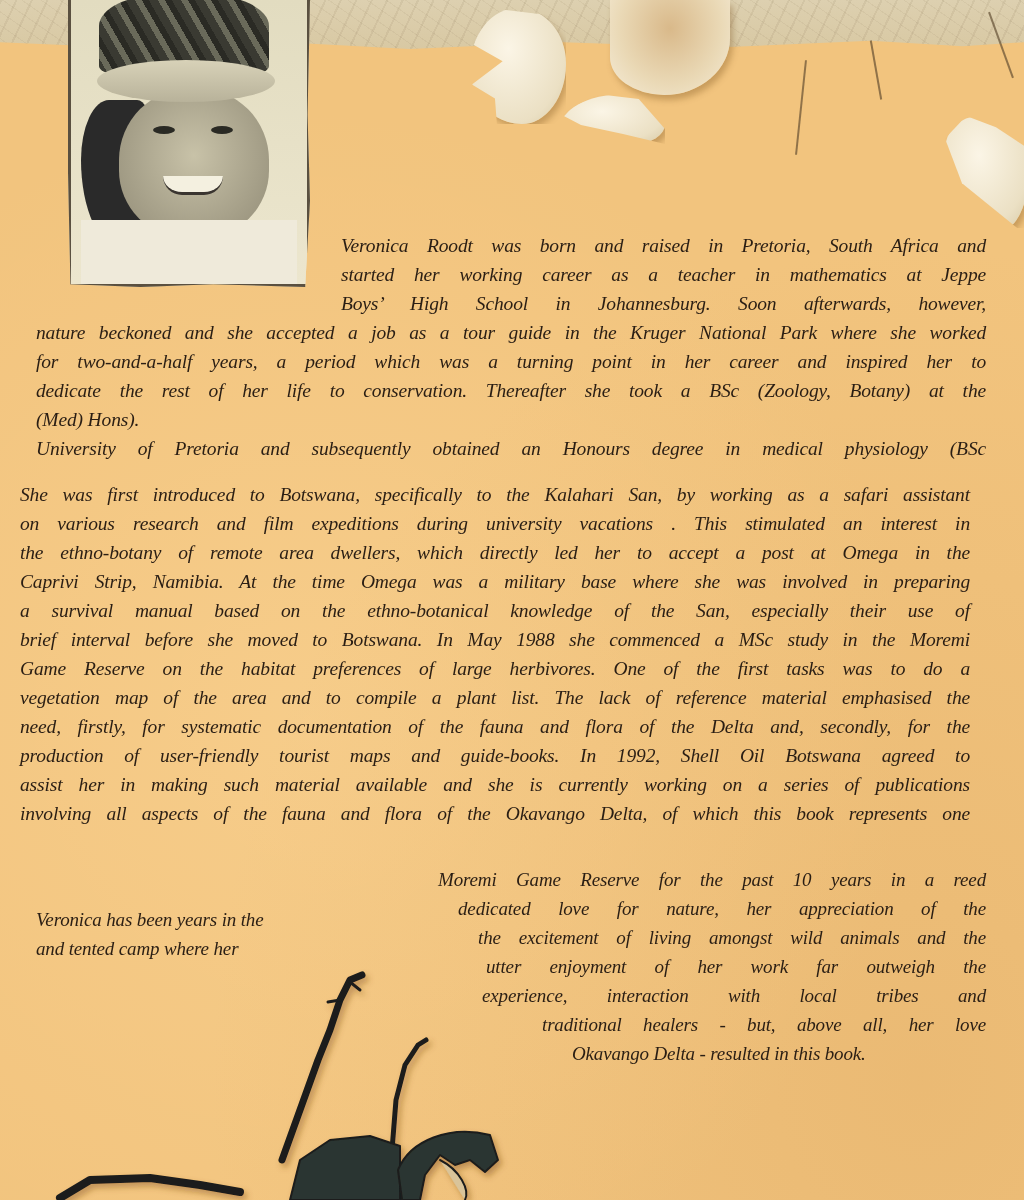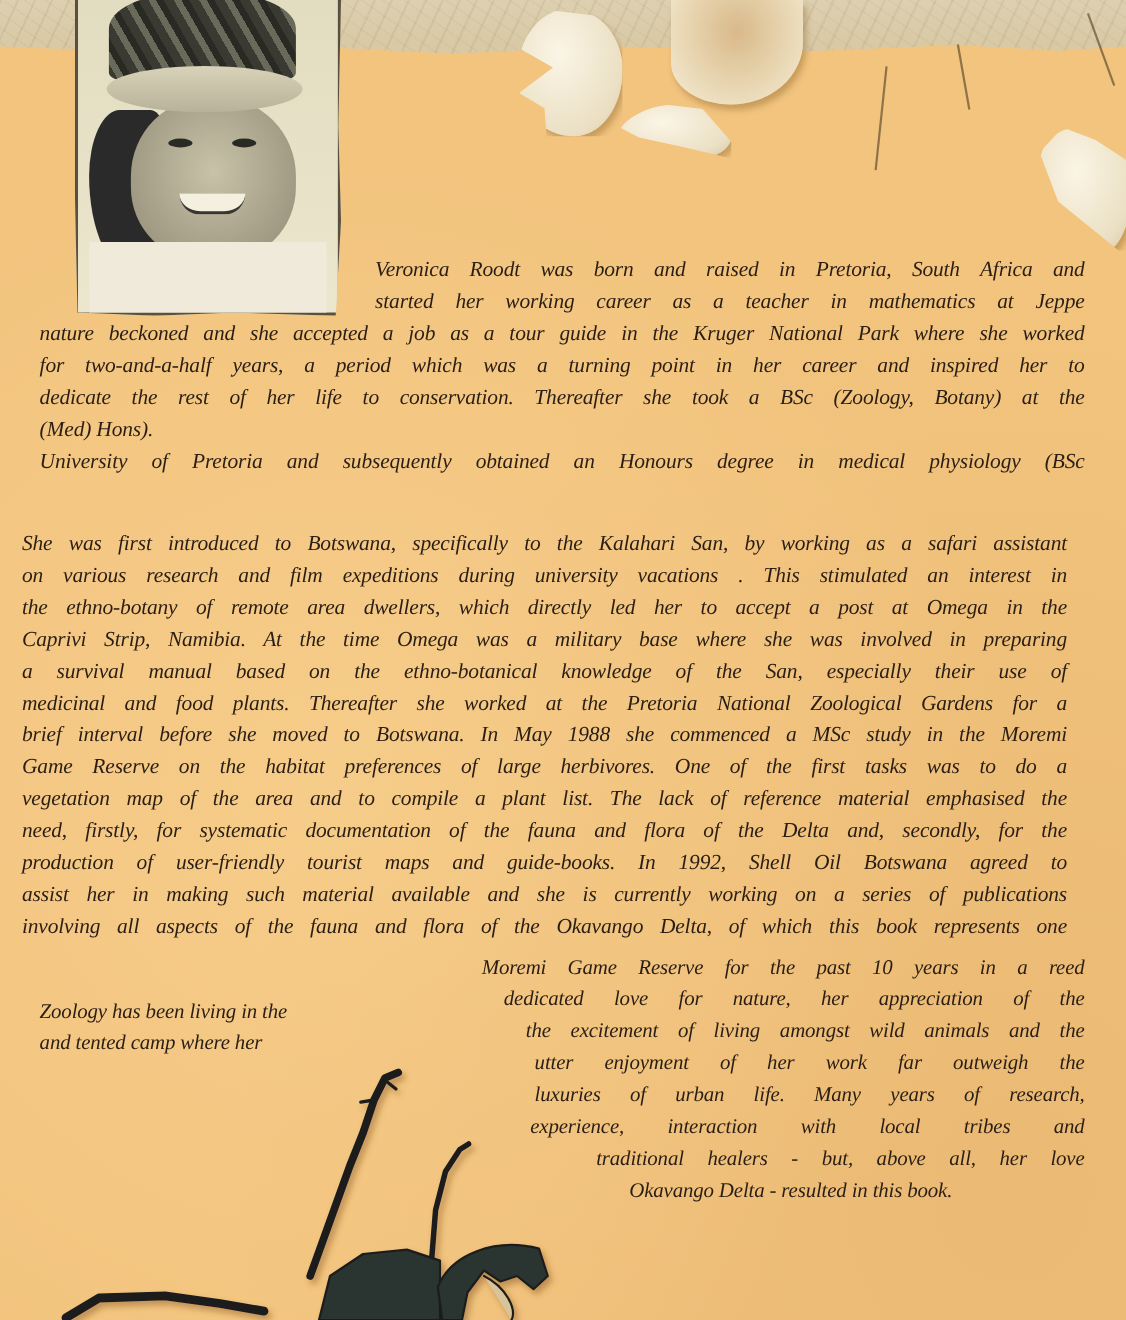--- a/index.html
+++ b/index.html
@@ -99,54 +99,53 @@
     <div class="eye" style="left:140px;"></div>
     <div class="smile"></div>
     <div class="collar"></div>
     <div class="cap"></div>
     <div class="visor"></div>
   </div>
 
   <p class="para p1">
     <span class="ln indent">Veronica Roodt was born and raised in Pretoria, South Africa and</span>
     <span class="ln indent">started her working career as a teacher in mathematics at Jeppe</span>
+    <span class="ln indent">Boys’ High School in Johannesburg.  Soon afterwards, however,</span>
     <span class="ln">nature beckoned and she accepted a job as a tour guide in the Kruger National Park where she worked</span>
     <span class="ln">for two-and-a-half years, a period which was a turning point in her career and inspired her to</span>
     <span class="ln">dedicate the rest of her life to conservation.  Thereafter she took a BSc (Zoology, Botany) at the</span>
     <span class="ln last">(Med) Hons).</span>
     <span class="ln">University of Pretoria and subsequently obtained an Honours degree in medical physiology (BSc</span>
   </p>
 
   <p class="para p2">
     <span class="ln">She was first introduced to Botswana, specifically to the Kalahari San, by working as a safari assistant</span>
     <span class="ln">on various research and film expeditions during university vacations .  This stimulated an interest in</span>
     <span class="ln">the ethno-botany of remote area dwellers, which directly led her to accept a post at Omega in the</span>
     <span class="ln">Caprivi Strip, Namibia.  At the time Omega was a military base where she was involved in preparing</span>
     <span class="ln">a survival manual based on the ethno-botanical knowledge of the San, especially their use of</span>
-    <span class="ln">medicinal and food plants.  Thereafter she worked at the Pretoria National Zoological Gardens for a</span>
     <span class="ln">brief interval before she moved to Botswana.  In May 1988 she commenced a MSc study in the Moremi</span>
     <span class="ln">Game Reserve on the habitat preferences of large herbivores.  One of the first tasks was to do a</span>
     <span class="ln">vegetation map of the area and to compile a plant list.  The lack of reference material emphasised the</span>
     <span class="ln">need, firstly, for systematic documentation of the fauna and flora of the Delta and, secondly, for the</span>
     <span class="ln">production of user-friendly tourist maps and guide-books.  In 1992, Shell Oil Botswana agreed to</span>
     <span class="ln">assist her in making such material available and she is currently working on a series of publications</span>
     <span class="ln">involving all aspects of the fauna and flora of the Okavango Delta, of which this book represents one</span>
   </p>
 
   <p class="para p3a">
-    <span class="ln last">Zoology has been living in the</span>
+    <span class="ln last">Veronica has been years in the</span>
     <span class="ln last">and tented camp where her</span>
   </p>
 
   <p class="para p3b">
     <span class="ln" style="padding-left:0px">Moremi Game Reserve for the past 10 years in a reed</span>
     <span class="ln" style="padding-left:20px">dedicated love for nature, her appreciation of the</span>
     <span class="ln" style="padding-left:40px">the excitement of living amongst wild animals and the</span>
     <span class="ln" style="padding-left:48px">utter enjoyment of her work far outweigh the</span>
-    <span class="ln" style="padding-left:48px">luxuries of urban life.  Many years of research,</span>
     <span class="ln" style="padding-left:44px">experience, interaction with local tribes and</span>
     <span class="ln" style="padding-left:104px">traditional healers - but, above all, her love</span>
     <span class="ln last" style="padding-left:134px">Okavango Delta - resulted in this book.</span>
   </p>
 
   <svg class="beetle" viewBox="0 0 560 240">
     <defs>
       <filter id="sh" x="-10%" y="-10%" width="120%" height="120%">
         <feDropShadow dx="3" dy="4" stdDeviation="3" flood-color="#7a4a18" flood-opacity="0.45"></feDropShadow>
       </filter>

